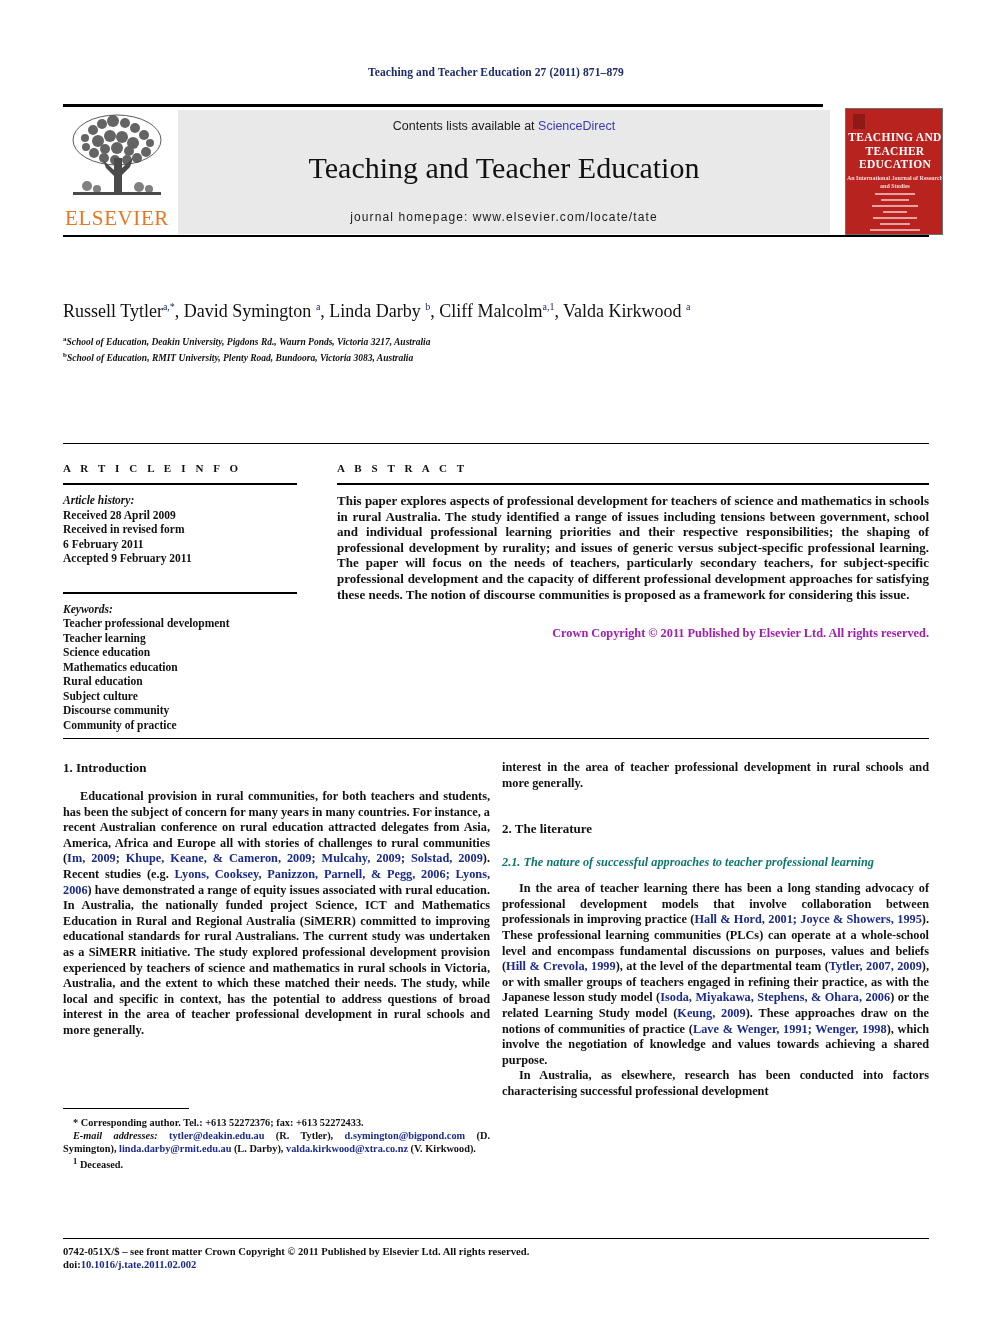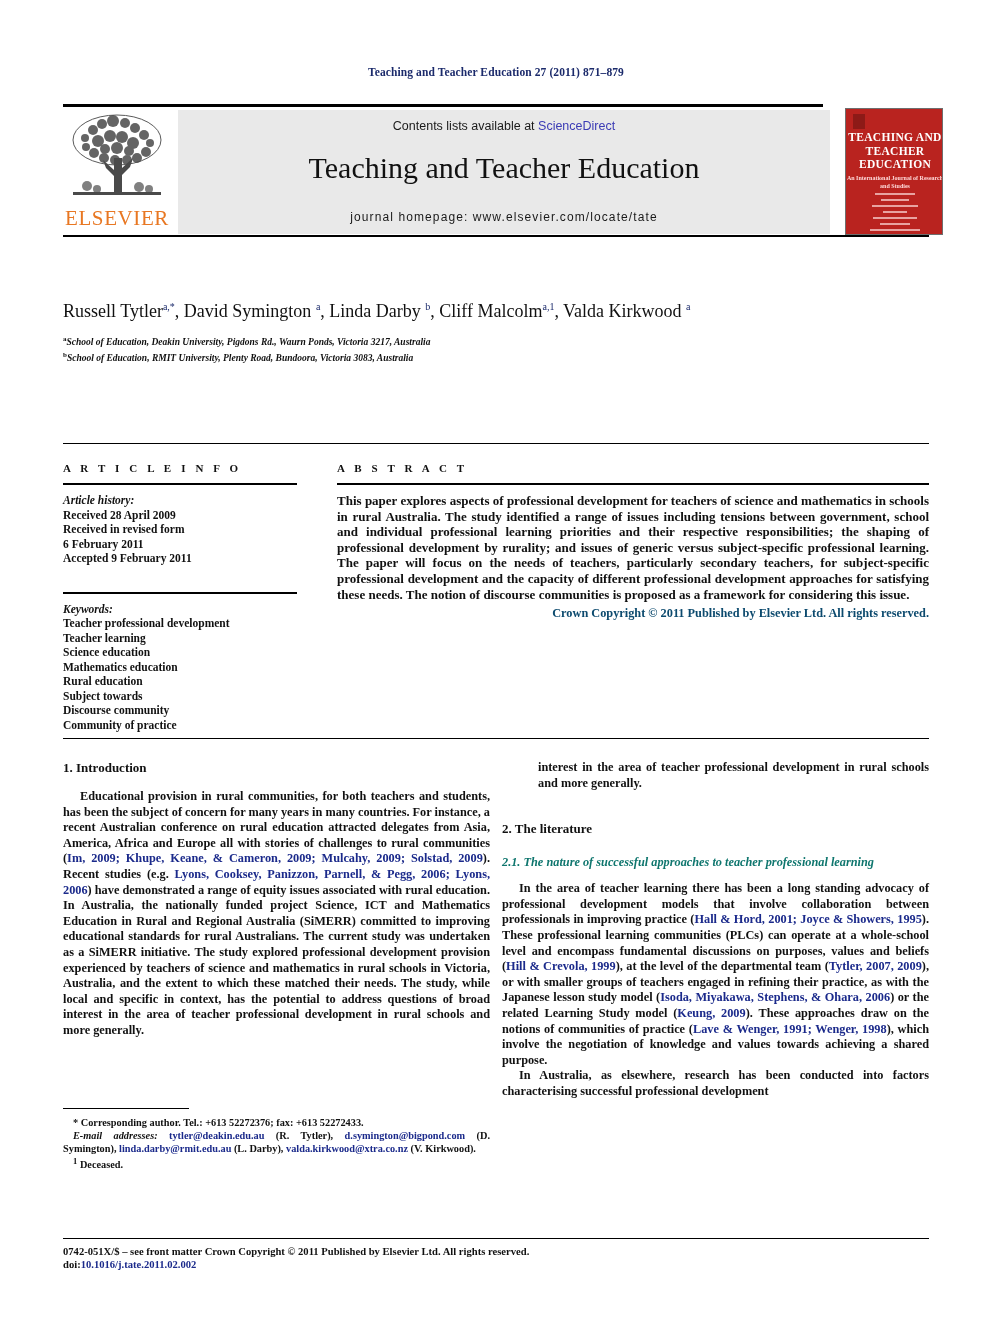--- a/index.html
+++ b/index.html
@@ -255,26 +255,26 @@
   .kw-wrap { margin-top: 26px; }
   .abstract-text {
     font-family: "Liberation Serif", serif;
     font-size: 13px;
     line-height: 15.6px;
     text-align: justify;
     font-weight: bold;
     color: #111;
   }
   .copyright {
-    margin-top: 4px;
+    margin-top: 24px;
     text-align: right;
     font-family: "Liberation Serif", serif;
     font-size: 12.3px;
     font-weight: bold;
-    color: #0c4a6e;
+    color: #a21caf;
   }
 
   
   .body-rule {
     position: absolute;
     left: 63px; top: 738px;
     width: 866px;
     height: 1px;
     background: #000;
   }
@@ -307,21 +307,21 @@
   p.para {
     font-family: "Liberation Serif", serif;
     font-size: 12.3px;
     line-height: 15.6px;
     text-align: justify;
     text-indent: 17px;
     margin: 0;
     font-weight: bold;
     color: #111;
   }
-  p.para.noindent { text-indent: 0; margin-left: 36px; }
+  p.para.noindent { text-indent: 0; }
   .cite { color: #1b2a8b; }
 
   
   .footnotes {
     position: absolute;
     left: 63px; top: 1108px;
     width: 427px;
   }
   .fn-rule {
     width: 126px;
@@ -466,21 +466,21 @@
       </div>
       <div class="kw-wrap">
         <div class="hr-heavy"></div>
         <div class="kw">
           <div class="lbl">Keywords:</div>
           <div>Teacher professional development</div>
           <div>Teacher learning</div>
           <div>Science education</div>
           <div>Mathematics education</div>
           <div>Rural education</div>
-          <div>Subject towards</div>
+          <div>Subject culture</div>
           <div>Discourse community</div>
           <div>Community of practice</div>
         </div>
       </div>
     </div>
 
     <div class="col-abs">
       <div class="sec-caps">A B S T R A C T</div>
       <div class="hr-heavy"></div>
       <div class="abstract-text">This paper explores aspects of professional development for teachers of science and mathematics in schools in rural Australia. The study identified a range of issues including tensions between government, school and individual professional learning priorities and their respective responsibilities; the shaping of professional development by rurality; and issues of generic versus subject-specific professional learning. The paper will focus on the needs of teachers, particularly secondary teachers, for subject-specific professional development and the capacity of different professional development approaches for satisfying these needs. The notion of discourse communities is proposed as a framework for considering this issue.</div>

